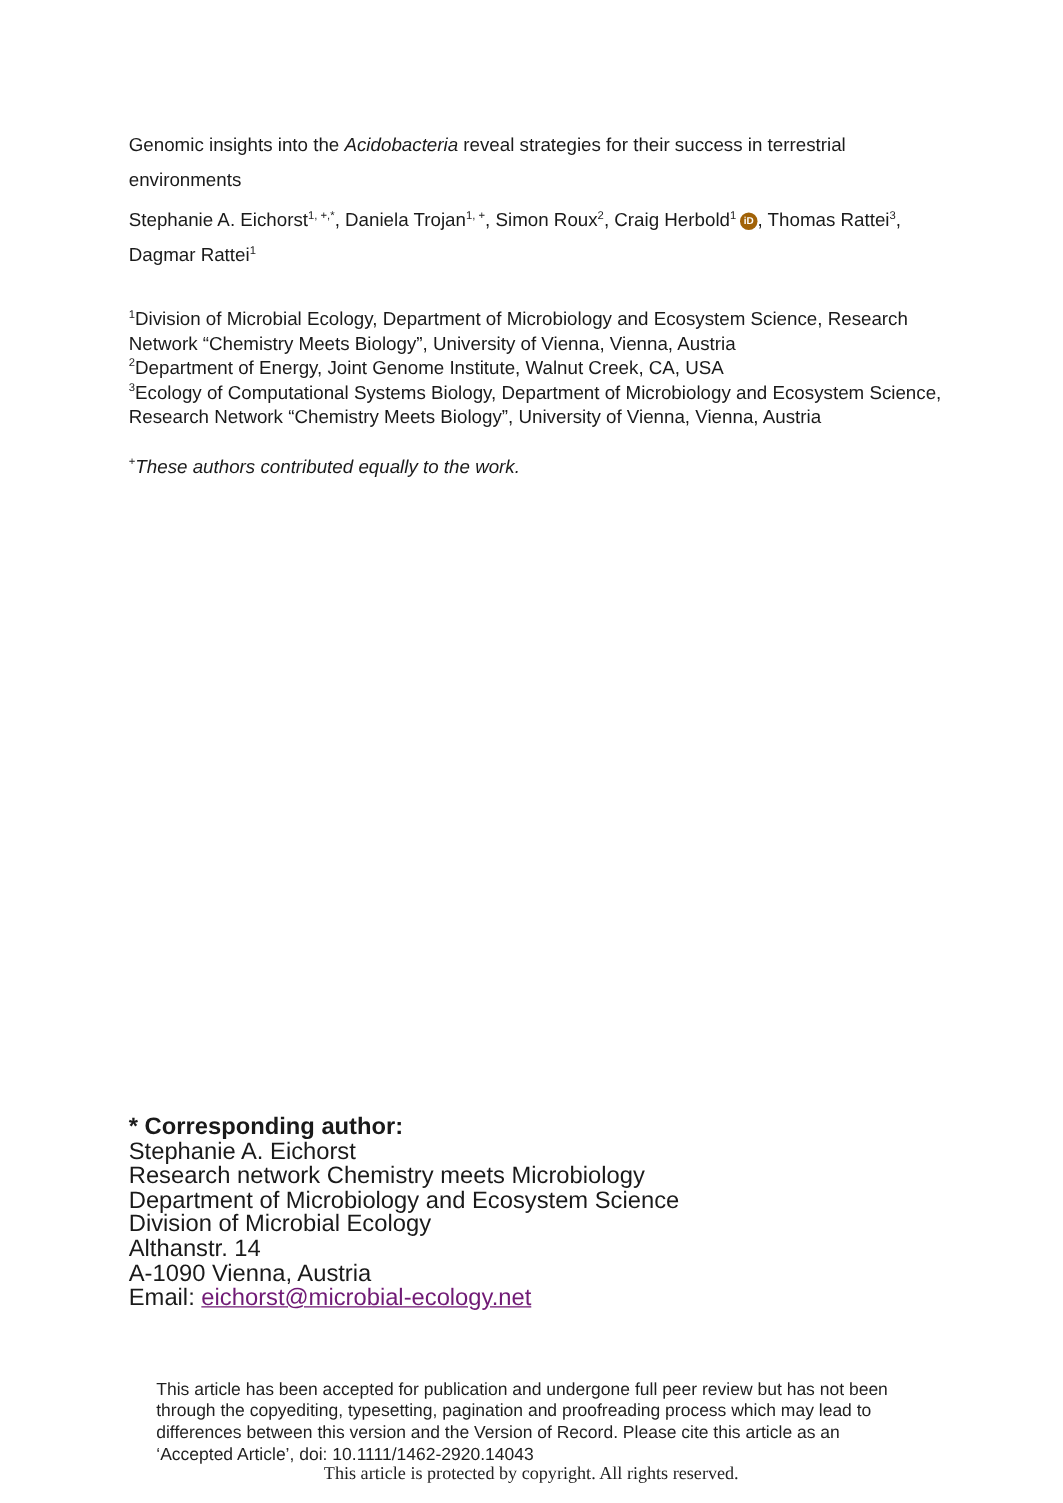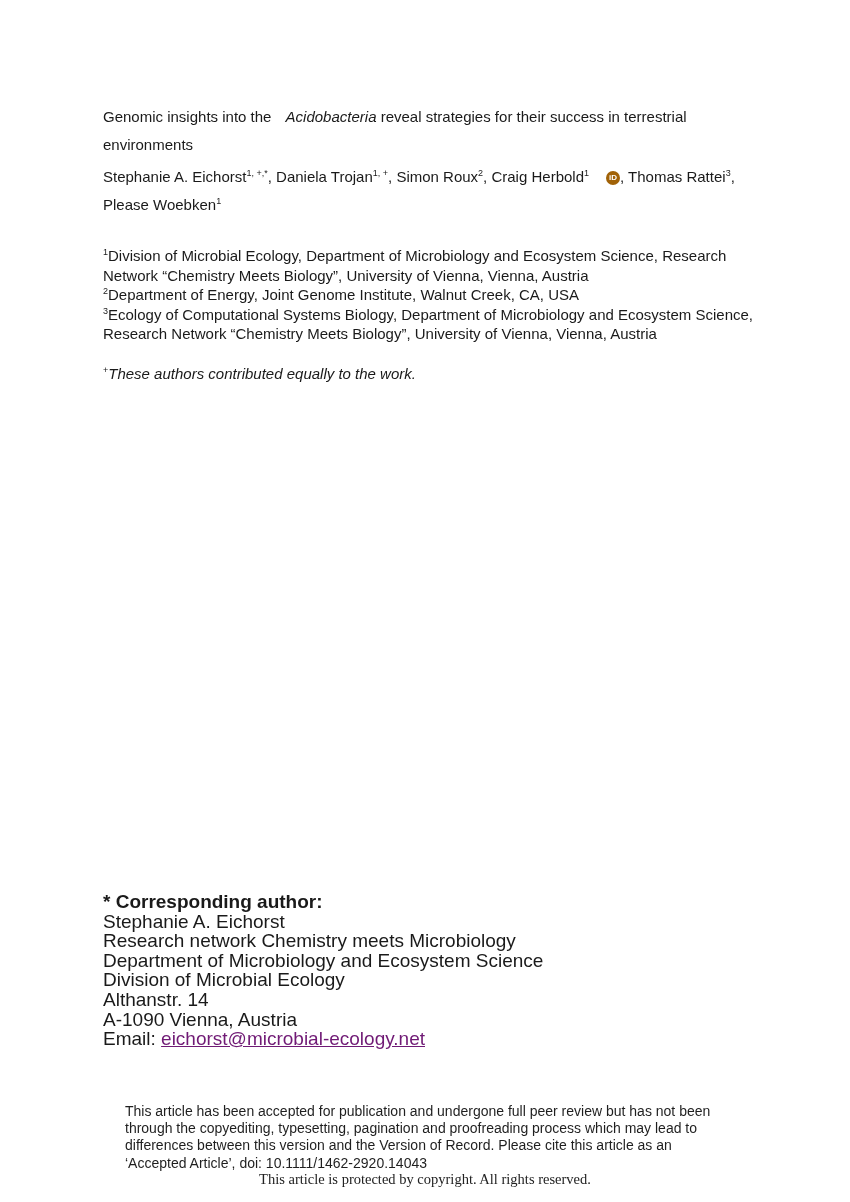--- a/index.html
+++ b/index.html
@@ -12,21 +12,21 @@
     font-family: "Liberation Sans", "DejaVu Sans", sans-serif;
     color: #1a1a1a;
     overflow: hidden;
   }
   .block { position: absolute; left: 103px; width: 664px; }
   .title {
     top: 103px;
     font-size: 15px;
     line-height: 28px;
   }
-  .title .it { font-style: italic; margin-left: 10px; }
+  .title .it { font-style: italic; }
   .authors {
     top: 163px;
     font-size: 15px;
     line-height: 28px;
   }
   sup {
     font-size: 9px;
     line-height: 0;
     vertical-align: super;
   }
@@ -35,21 +35,21 @@
     width: 14px;
     height: 14px;
     border-radius: 50%;
     background: #a16207;
     color: #ffffff;
     font-size: 8px;
     font-weight: bold;
     text-align: center;
     line-height: 14px;
     vertical-align: 2px;
-    margin-left: 17px;
+    margin-left: 3px;
   }
   .affiliations {
     top: 246px;
     font-size: 15px;
     line-height: 19.5px;
   }
   .contrib {
     top: 364px;
     font-size: 15px;
     line-height: 19.5px;
@@ -89,21 +89,21 @@
 </head>
 <body>
 
 <div class="page">
 
   <div class="block title">
     <span>Genomic insights into the </span><span class="it">Acidobacteria</span><span> reveal strategies for their success in terrestrial environments</span>
   </div>
 
   <div class="block authors">
-    <span>Stephanie A. Eichorst</span><sup>1, +,*</sup><span>, </span><span>Daniela Trojan</span><sup>1, +</sup><span>, </span><span>Simon Roux</span><sup>2</sup><span>, </span><span>Craig Herbold</span><sup>1</sup><span class="orcid">iD</span><span>, </span><span>Thomas Rattei</span><sup>3</sup><span>, </span><span>Please Woebken</span><sup>1</sup>
+    <span>Stephanie A. Eichorst</span><sup>1, +,*</sup><span>, </span><span>Daniela Trojan</span><sup>1, +</sup><span>, </span><span>Simon Roux</span><sup>2</sup><span>, </span><span>Craig Herbold</span><sup>1</sup><span class="orcid">iD</span><span>, </span><span>Thomas Rattei</span><sup>3</sup><span>, </span><span>Dagmar Rattei</span><sup>1</sup>
   </div>
 
   <div class="block affiliations">
     <div><sup>1</sup><span>Division of Microbial Ecology, Department of Microbiology and Ecosystem Science, Research Network “Chemistry Meets Biology”, University of Vienna, Vienna, Austria</span></div>
     <div><sup>2</sup><span>Department of Energy, Joint Genome Institute, Walnut Creek, CA, USA</span></div>
     <div><sup>3</sup><span>Ecology of Computational Systems Biology, Department of Microbiology and Ecosystem Science, Research Network “Chemistry Meets Biology”, University of Vienna, Vienna, Austria</span></div>
   </div>
 
   <div class="block contrib">
     <sup>+</sup><span class="it">These authors contributed equally to the work.</span>

